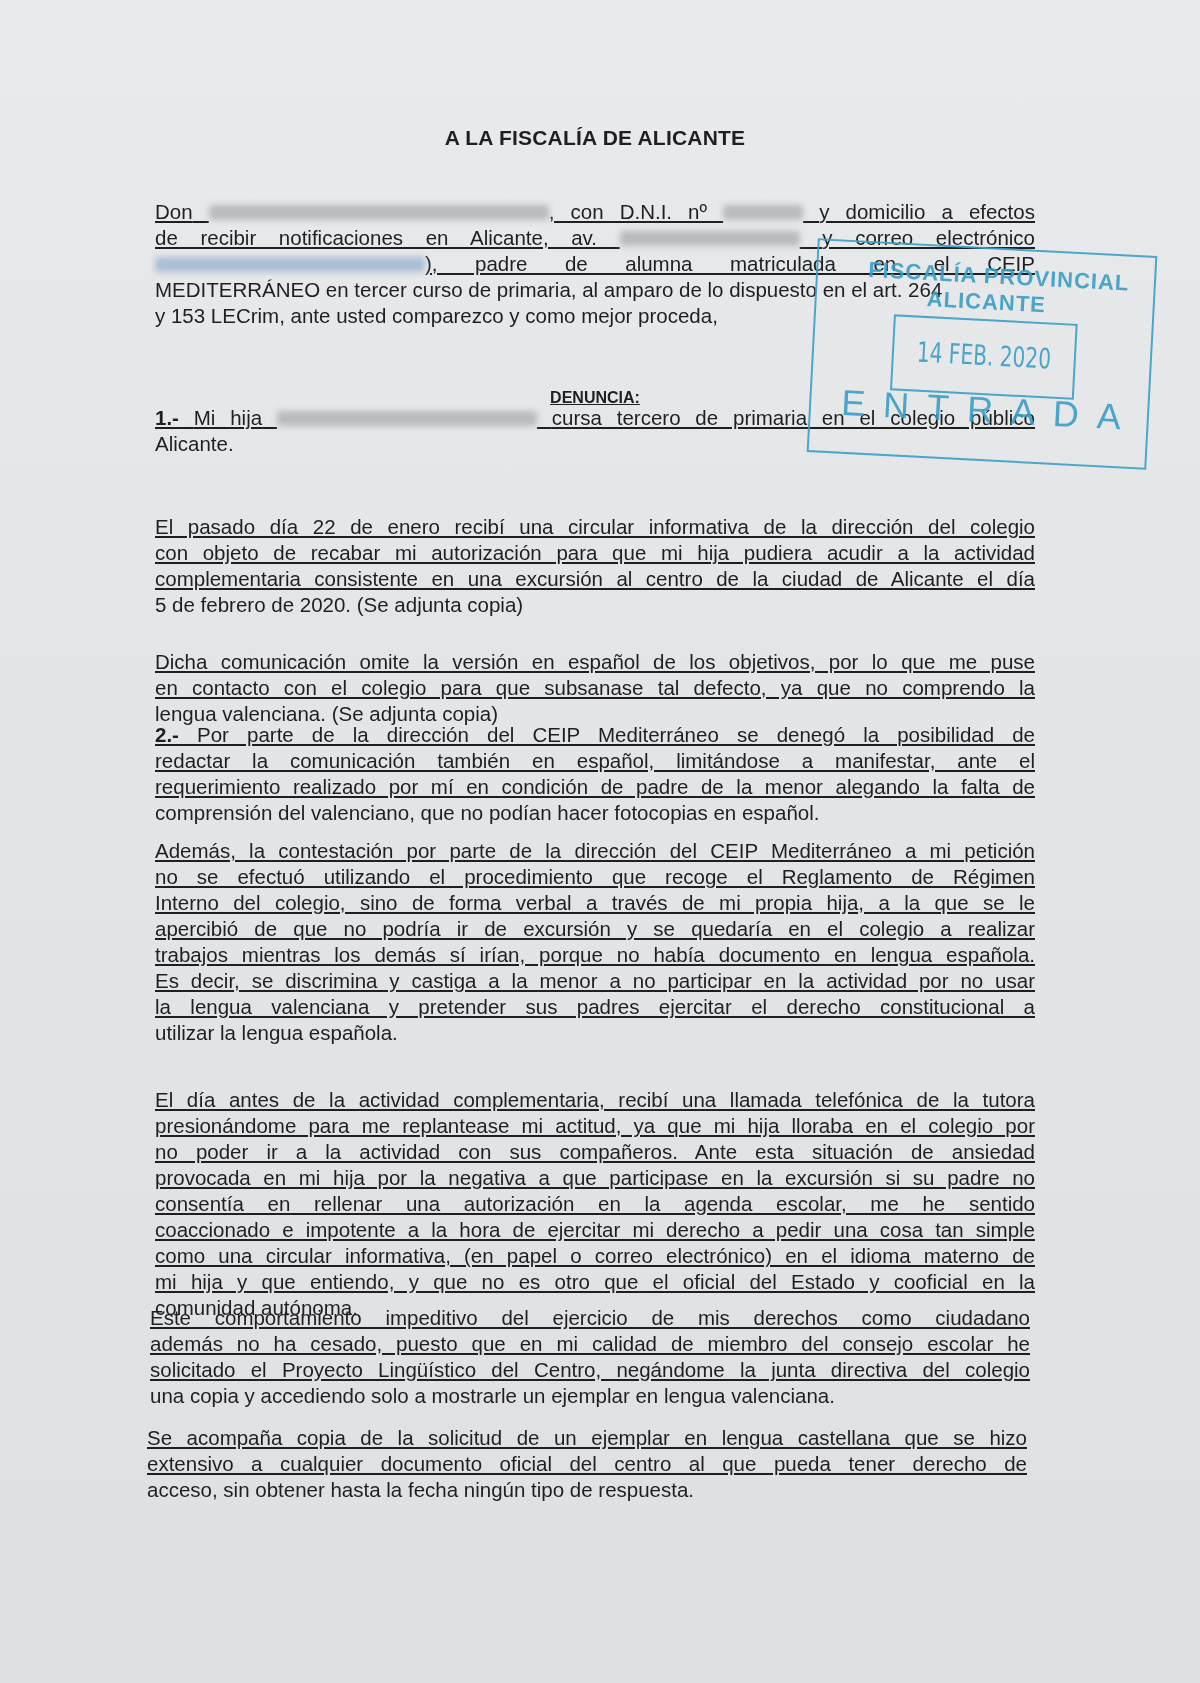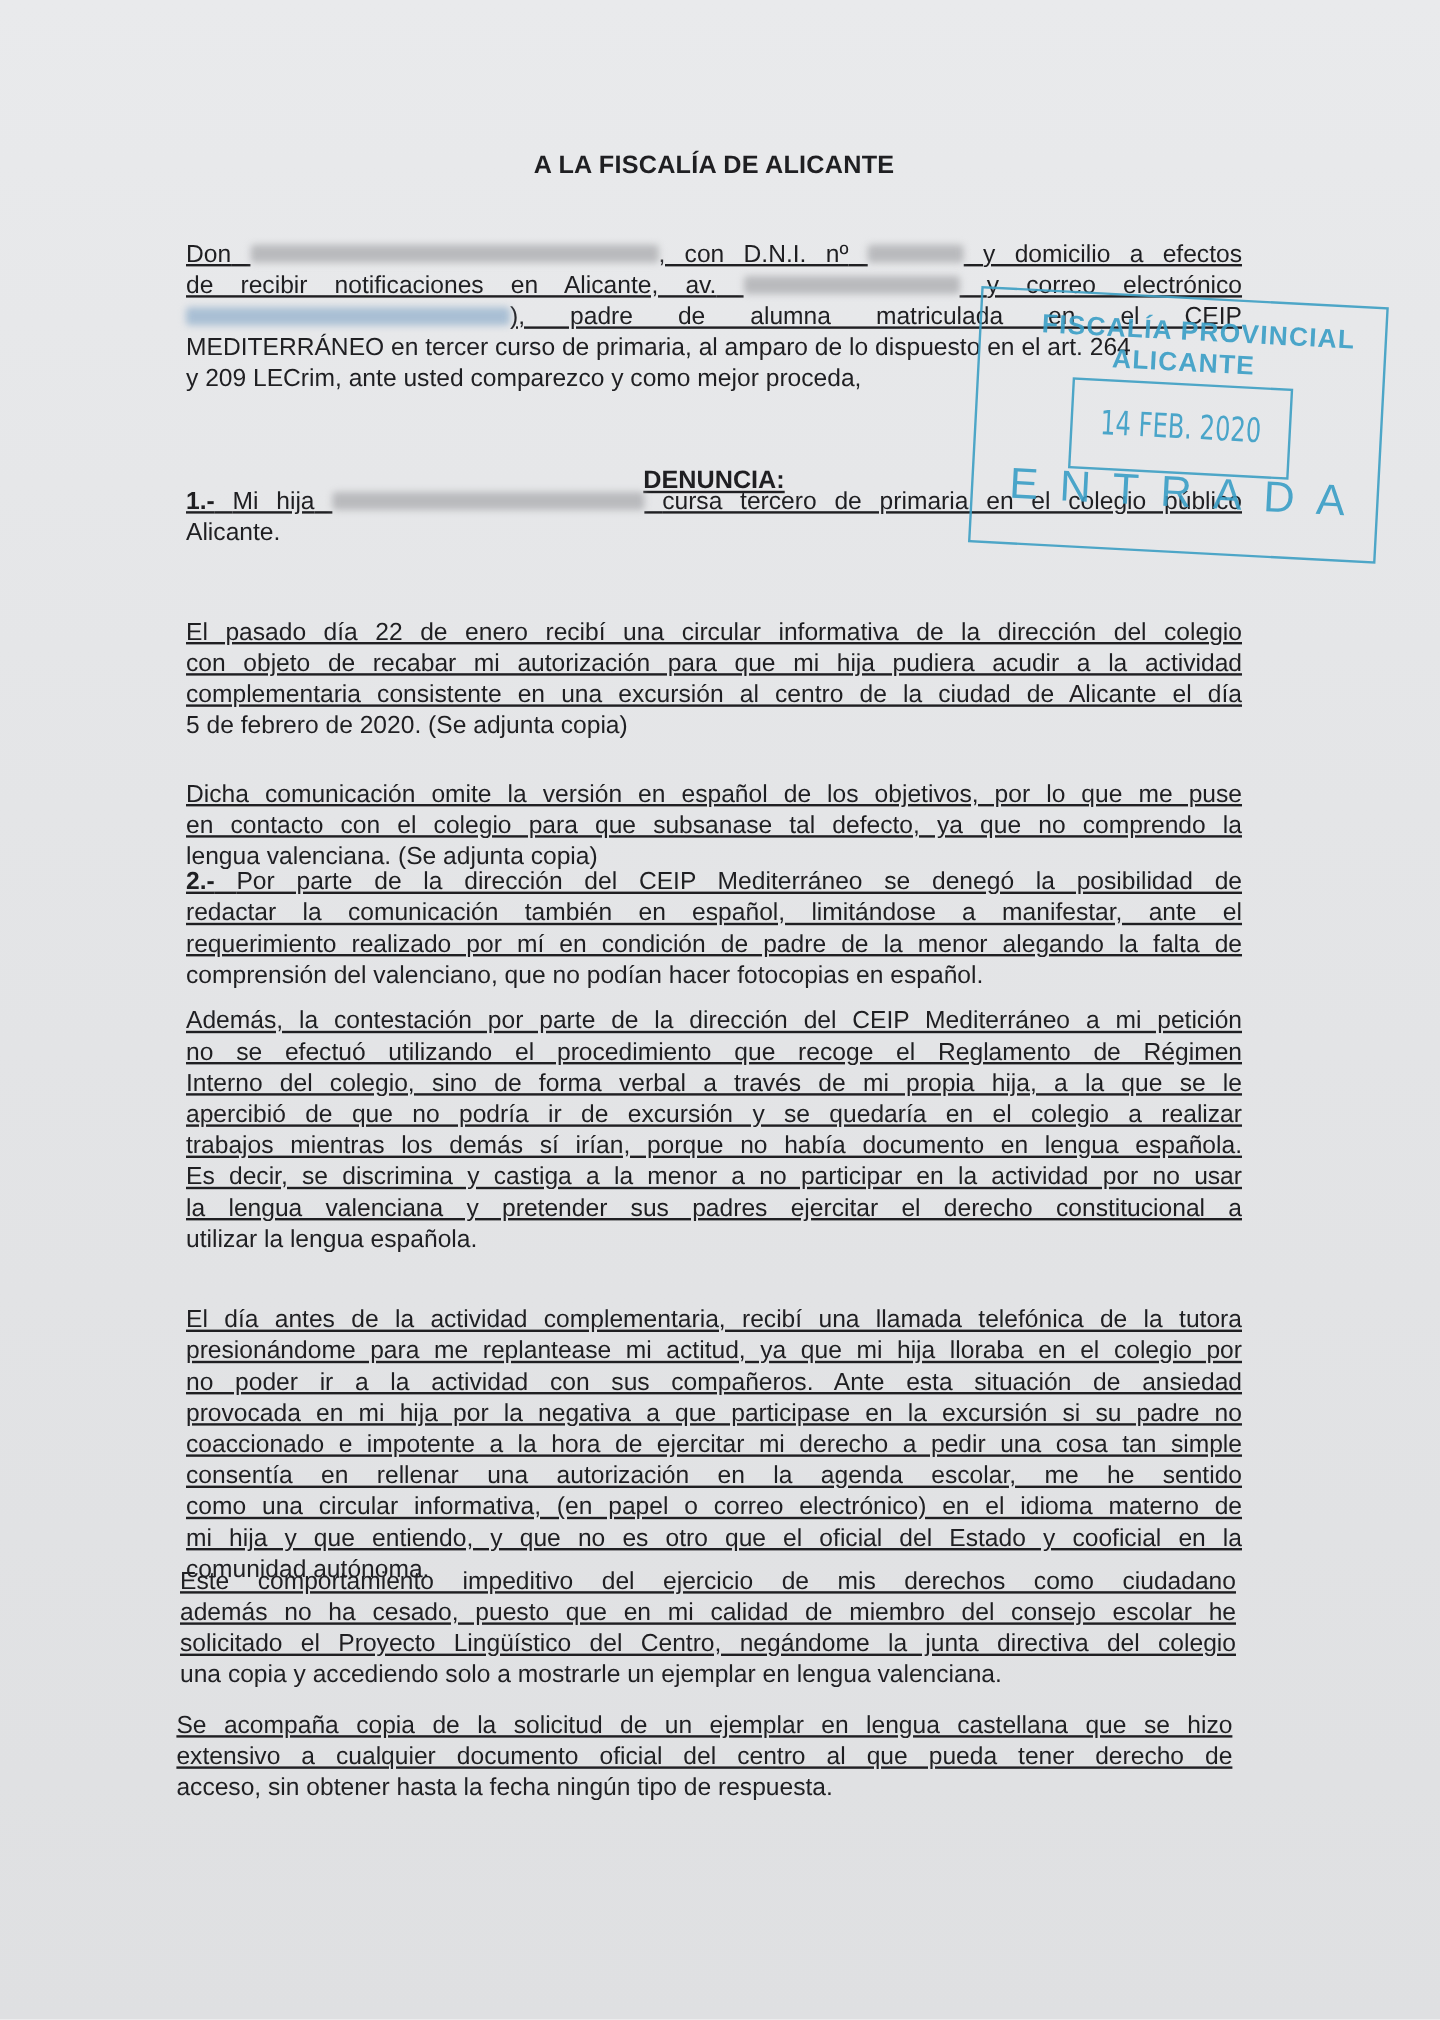--- a/index.html
+++ b/index.html
@@ -25,21 +25,21 @@
     }
     .line { display:block; white-space:nowrap; }
     .j { text-align-last: justify; display:block;text-decoration:underline; }
     .blur {
       display:inline-block; height:15px; vertical-align:-1px;
       background:#b9babd; filter:blur(3px); border-radius:3px;
     }
     .blur.blue { background:#a9bfd4; }
     .heading {
       position:absolute; left:0; width:1200px; top:389px; text-align:center;
-      font-weight:bold; font-size:21px; text-decoration:underline;
+      font-weight:bold; font-size:16px; text-decoration:underline;
     }
     .heading span { position:relative; left:-5px; }
     b.num { font-weight:bold; }
 
     
     .stamp {
       position:absolute; left:812px; top:247px; width:336px; height:210px;
       border:2.5px solid #3d9fc4; transform: rotate(3deg);
       color:#3a9ec6; opacity:0.9;
     }
@@ -78,21 +78,21 @@
     </span>
     <span class="line j">
       <span>de recibir notificaciones en Alicante, av.</span>
       <span class="blur" style="width:180px"></span>
       <span>y correo electrónico</span>
     </span>
     <span class="line j">
       <span class="blur blue" style="width:270px"></span><span>), padre de alumna matriculada en el CEIP</span>
     </span>
     <span class="line">MEDITERRÁNEO en tercer curso de primaria, al amparo de lo dispuesto en el art. 264</span>
-    <span class="line">y 209 LECrim, ante usted comparezco y como mejor proceda,</span>
+    <span class="line">y 153 LECrim, ante usted comparezco y como mejor proceda,</span>
   </div>
 
   <div class="heading"><span>DENUNCIA:</span></div>
 
   <div class="para" style="top:405px;">
     <span class="line j">
       <b class="num">1.-</b>
       <span>Mi hija</span>
       <span class="blur" style="width:260px"></span>
       <span>cursa tercero de primaria en el colegio público</span>
@@ -132,22 +132,22 @@
     <span class="line j">Es decir, se discrimina y castiga a la menor a no participar en la actividad por no usar</span>
     <span class="line j">la lengua valenciana y pretender sus padres ejercitar el derecho constitucional a</span>
     <span class="line">utilizar la lengua española.</span>
   </div>
 
   <div class="para" style="top:1058px;margin-top:29px;">
     <span class="line j">El día antes de la actividad complementaria, recibí una llamada telefónica de la tutora</span>
     <span class="line j">presionándome para me replantease mi actitud, ya que mi hija lloraba en el colegio por</span>
     <span class="line j">no poder ir a la actividad con sus compañeros. Ante esta situación de ansiedad</span>
     <span class="line j">provocada en mi hija por la negativa a que participase en la excursión si su padre no</span>
+    <span class="line j">consentía en rellenar una autorización en la agenda escolar, me he sentido</span>
     <span class="line j">coaccionado e impotente a la hora de ejercitar mi derecho a pedir una cosa tan simple</span>
-    <span class="line j">consentía en rellenar una autorización en la agenda escolar, me he sentido</span>
     <span class="line j">como una circular informativa, (en papel o correo electrónico) en el idioma materno de</span>
     <span class="line j">mi hija y que entiendo, y que no es otro que el oficial del Estado y cooficial en la</span>
     <span class="line">comunidad autónoma.</span>
   </div>
 
   <div class="para" style="top:1305px; left:150px;">
     <span class="line j">Este comportamiento impeditivo del ejercicio de mis derechos como ciudadano</span>
     <span class="line j">además no ha cesado, puesto que en mi calidad de miembro del consejo escolar he</span>
     <span class="line j">solicitado el Proyecto Lingüístico del Centro, negándome la junta directiva del colegio</span>
     <span class="line">una copia y accediendo solo a mostrarle un ejemplar en lengua valenciana.</span>

